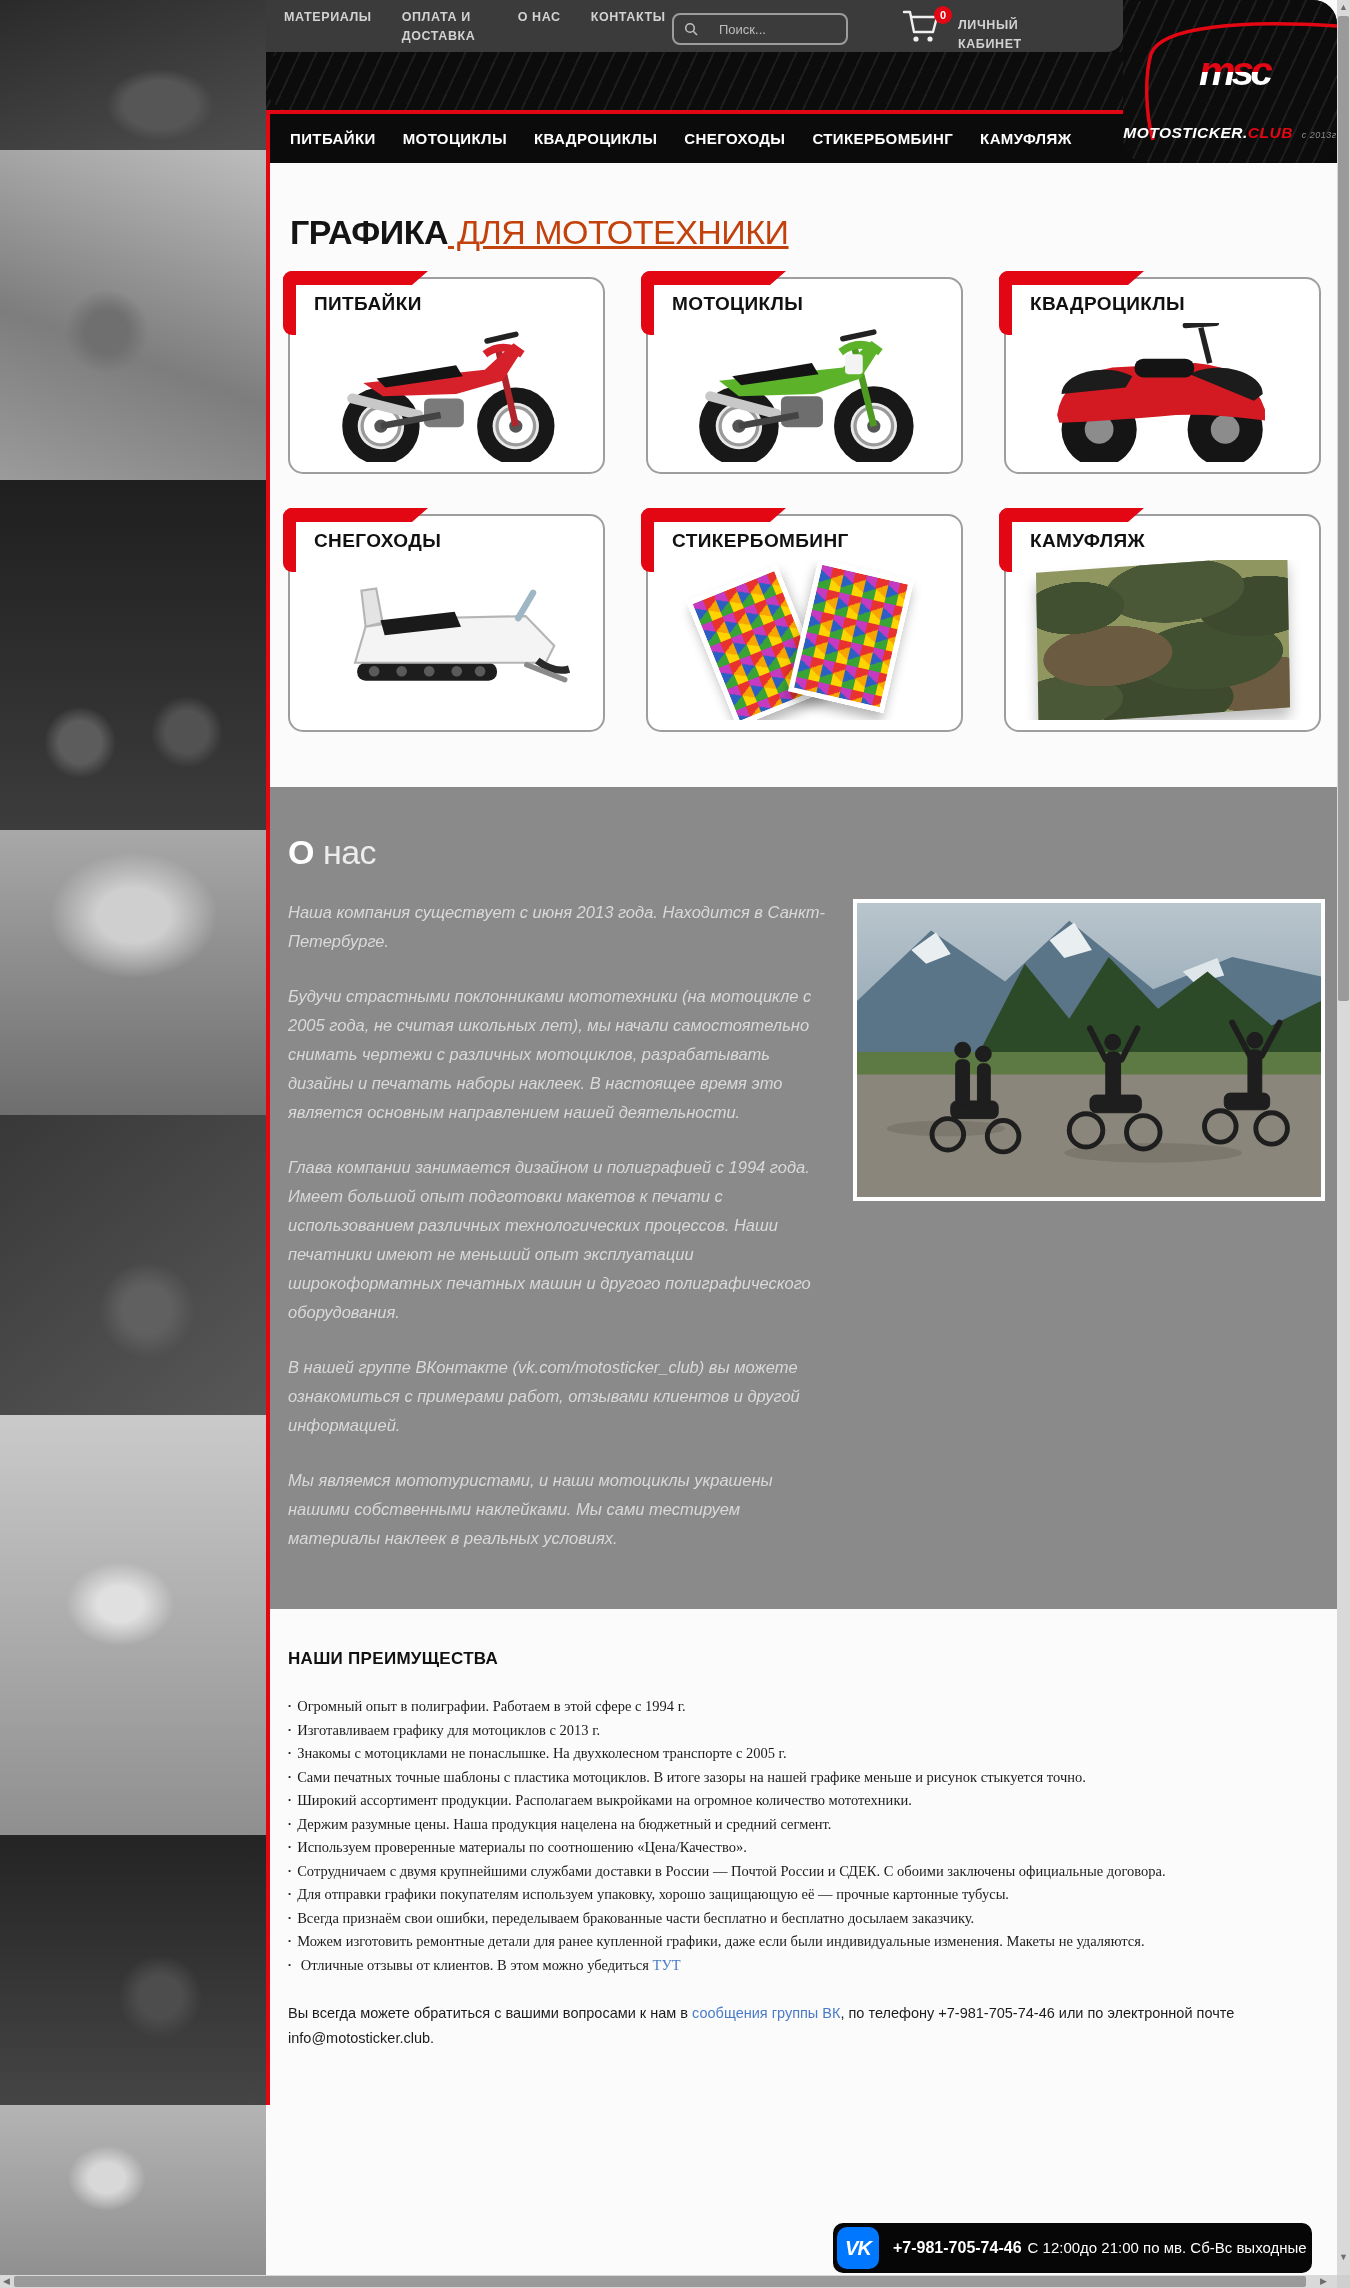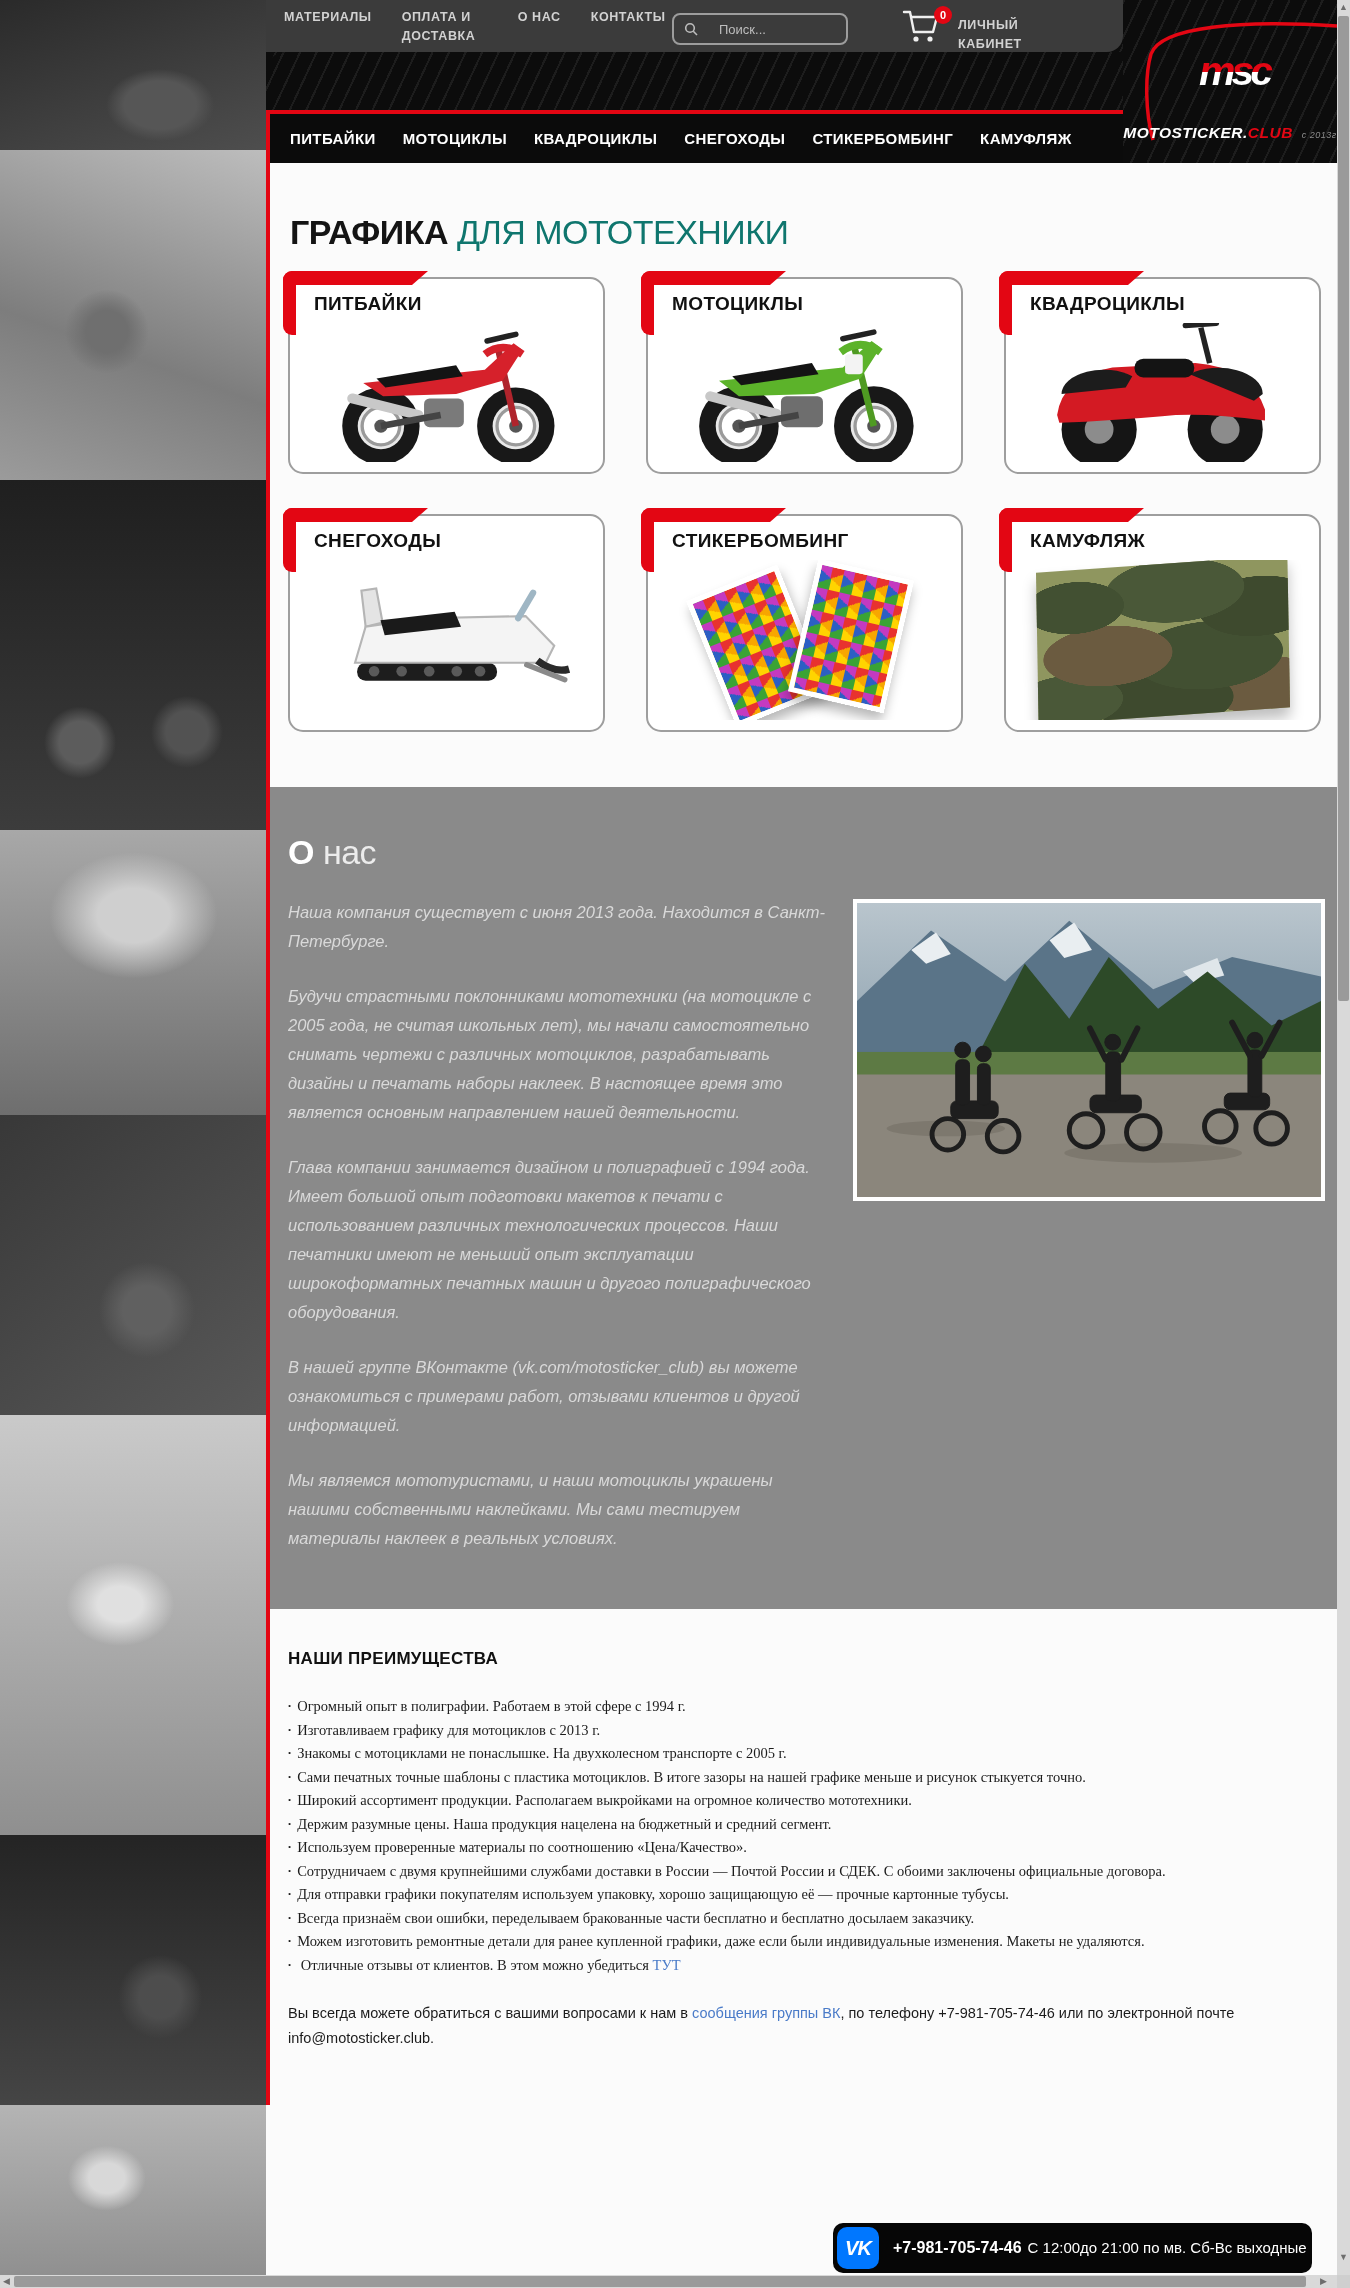--- a/index.html
+++ b/index.html
@@ -16,21 +16,21 @@
   .ph4{height:285px;background:radial-gradient(120px 90px at 50% 30%,#cfcfcf 0 30%,transparent 70%),linear-gradient(180deg,#a8a8a8,#6e6e6e);}
   .ph5{height:300px;background:radial-gradient(80px 80px at 55% 65%,#606060 0 30%,transparent 60%),linear-gradient(140deg,#383838,#585858);}
   .ph6{height:420px;background:radial-gradient(90px 70px at 45% 45%,#e0e0e0 0 25%,transparent 60%),linear-gradient(180deg,#cacaca,#8f8f8f);}
   .ph7{height:270px;background:radial-gradient(70px 70px at 60% 60%,#4d4d4d 0 30%,transparent 60%),linear-gradient(180deg,#242424,#454545);}
   .ph8{height:183px;background:radial-gradient(60px 50px at 40% 40%,#d8d8d8 0 30%,transparent 65%),linear-gradient(180deg,#b4b4b4,#8d8d8d);}
   
   .page{position:absolute;left:266px;top:0;width:1071px;height:2288px;background:#fbfbfb;}
   .red-edge{position:absolute;left:0;top:110px;width:4px;height:1995px;background:#e30613;z-index:6;}
   
   .header{position:relative;height:163px;background:#0b0b0b;}
-  .pattern{background-color:#0c0c0c;background-image:repeating-linear-gradient(115deg,#1d1d1d 0 2px,transparent 2px 15px);}
+  .pattern{background-color:#0c0c0c;background-image:repeating-linear-gradient(115deg,#1d1d1d 0 2px,transparent 2px 15px);border-radius:24px;}
   .banner-pattern{position:absolute;left:0;top:52px;right:0;height:58px;border-top-left-radius:20px;}
   .topbar{position:absolute;left:0;top:0;width:857px;height:52px;background:#3b3b3b;border-bottom-right-radius:16px;z-index:2;display:flex;align-items:flex-start;}
   .topbar a{display:block;color:#d2d2d2;font-size:12.5px;font-weight:bold;letter-spacing:.6px;line-height:19px;text-decoration:none;margin:8px 0 0 0;text-transform:uppercase;}
   .tb-link{margin-left:30px !important;}
   .tb-link.wrap{max-width:86px;}
   .tb-link:first-child{margin-left:18px !important;margin-top:8px;}
   .searchbox{position:absolute;left:406px;top:13px;width:172px;height:28px;border:2px solid #9d9d9d;border-radius:8px;display:flex;align-items:center;background:transparent;}
   .searchbox svg{margin:0 6px 0 10px;}
   .searchbox input{background:transparent;border:none;outline:none;color:#cfcfcf;font-size:13px;width:110px;font-family:"Liberation Sans",sans-serif;margin-left:13px;}
   .searchbox input::placeholder{color:#bdbdbd;}
@@ -46,21 +46,21 @@
   }
   .logo-line{position:absolute;left:0;top:124px;width:214px;text-align:center;font-style:italic;font-weight:bold;font-size:15.5px;letter-spacing:.5px;color:#fff;white-space:nowrap;}
   .logo-line .club{color:#e30613;}
   .logo-line .since{color:#8d8d8d;font-size:9px;font-weight:normal;margin-left:4px;}
   
   .mainnav{position:absolute;left:0;right:0;bottom:0;height:53px;background:#0b0b0b;border-top:4px solid #e30613;box-sizing:border-box;display:flex;align-items:center;padding-left:24px;z-index:2;}
   .mainnav a{color:#fff;font-size:15px;font-weight:bold;letter-spacing:.4px;text-decoration:none;margin-right:27px;text-transform:uppercase;}
   
   .hero{margin:50px 0 0 24px;font-size:34px;letter-spacing:-.5px;color:#141414;}
   .hero .b{font-weight:bold;}
-  .hero .r{font-weight:300;color:#0f766e;}
+  .hero .r{font-weight:300;color:#c2410c;text-decoration:underline;}
   
   .cards{margin:25px 16px 0 22px;display:flex;justify-content:space-between;}
   .cards.row2{margin-top:40px;}
   .card{position:relative;width:317px;background:#fff;border:2px solid #9e9e9e;border-radius:15px;box-sizing:border-box;}
   .row1 .card{height:197px;}
   .row2 .card{height:218px;}
   .card h3{margin:14px 0 0 24px;font-size:19px;font-weight:bold;letter-spacing:.4px;color:#111;position:relative;z-index:2;}
   .corner-h{position:absolute;left:-7px;top:-8px;width:145px;height:14px;background:#e30613;border-top-left-radius:9px;clip-path:polygon(0 0,100% 0,calc(100% - 16px) 100%,0 100%);z-index:1;}
   .corner-v{position:absolute;left:-7px;top:-8px;width:13px;height:64px;background:#e30613;border-radius:9px 0 0 9px;z-index:1;}
   .card-art{position:absolute;left:12px;right:12px;top:44px;bottom:10px;display:flex;align-items:center;justify-content:center;overflow:hidden;}

